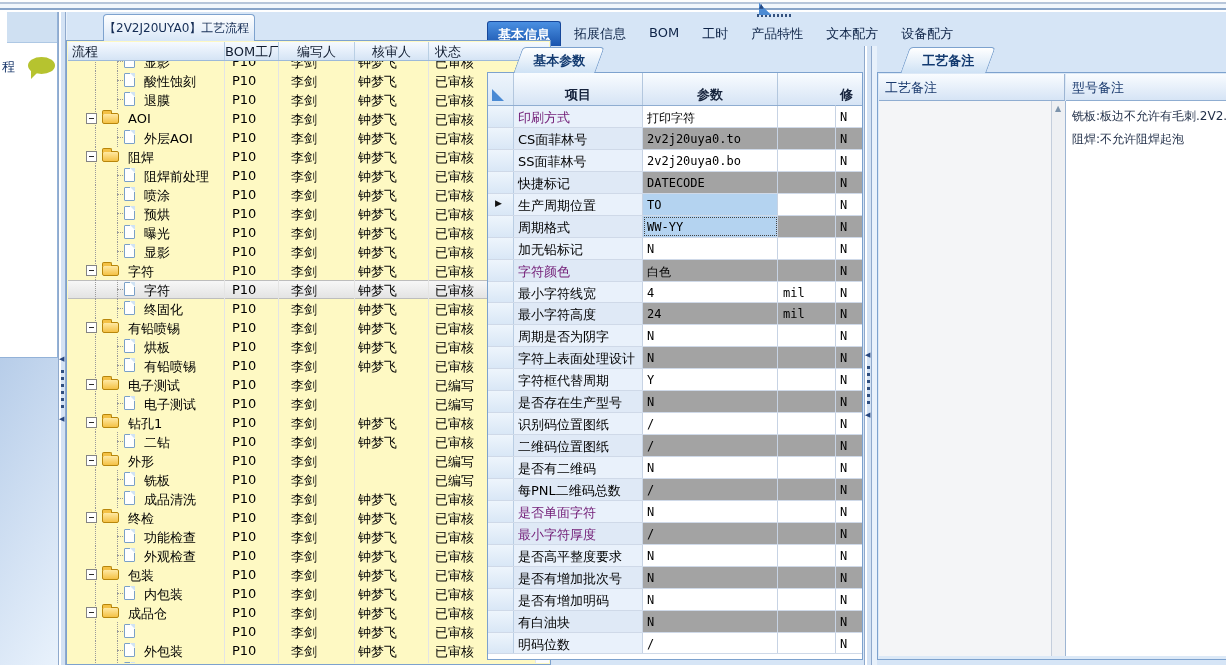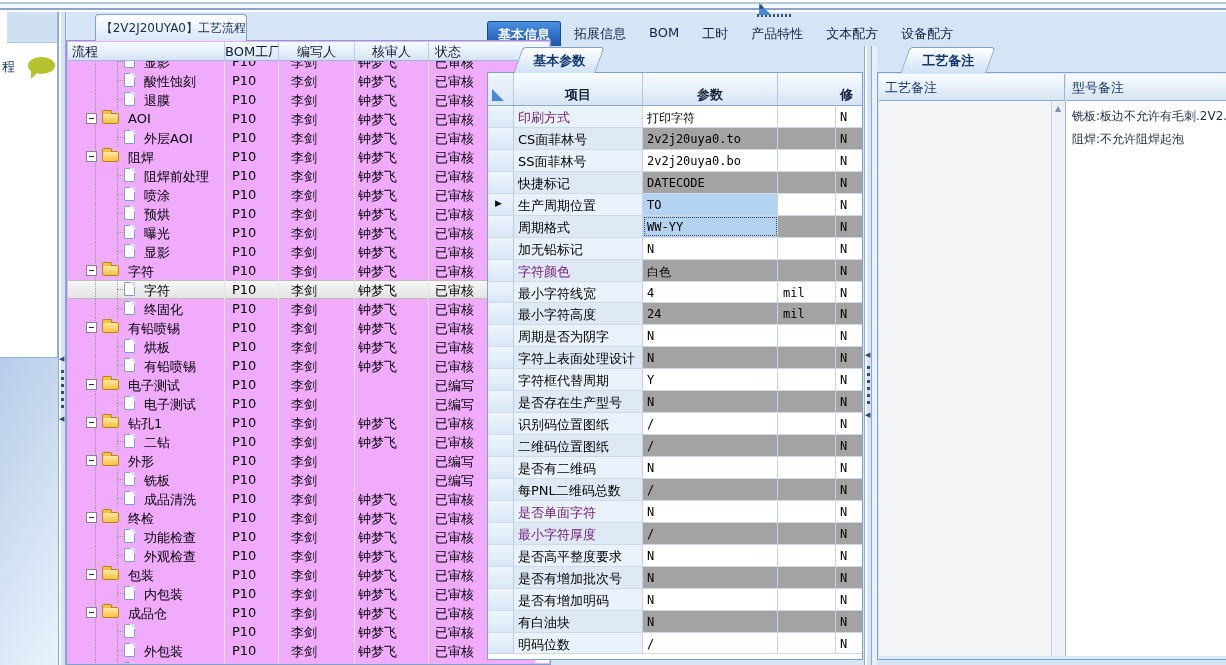--- a/index.html
+++ b/index.html
@@ -30,26 +30,26 @@
   
   .vsplit{position:absolute;width:9px;
       background:linear-gradient(90deg,#8fa9cc 0,#8fa9cc 1px,#ffffff 1px,#ffffff 3px,#d3e2f4 3px,#d3e2f4 7px,#8fa9cc 7px,#8fa9cc 8px,#e8f1fb 8px);}
   .vsplit-l{left:58px;top:12px;height:653px;}
   .vsplit-r{left:864px;top:46px;width:13px;height:619px;}
   .vsplit .va{position:absolute;left:1px;font-size:7px;line-height:7px;color:#27477f;}
   .vsplit .vdots{position:absolute;left:3px;width:3px;height:42px;
       background:repeating-linear-gradient(#2f4f80 0,#2f4f80 3px,transparent 3px,transparent 7px);}
 
   
-  .ttab{position:absolute;left:95px;top:14px;width:152px;height:27px;
+  .ttab{position:absolute;left:103px;top:14px;width:152px;height:27px;
       background:linear-gradient(#ffffff,#d7e6f7);border:1px solid #7da2ce;border-bottom:none;
-      border-radius:4px 4px 0 0;z-index:3;text-align:right;padding-top:5px;
+      border-radius:4px 4px 0 0;z-index:3;text-align:left;padding-top:5px;
       font-size:12px;color:#152d55;white-space:nowrap;overflow:hidden;}
   .treewin{position:absolute;left:66px;top:40px;width:485px;height:625px;
-      background:#f0abfc;border:1px solid #7da2ce;overflow:hidden;z-index:2;padding-left:32px;}
+      background:#fef9c3;border:1px solid #7da2ce;overflow:hidden;z-index:2;padding-left:32px;}
   .thead{position:absolute;left:1px;top:1px;right:1px;height:19px;display:flex;
       background:linear-gradient(#f6faff,#d5e4f5);border-bottom:1px solid #9db9d9;
       font-size:13px;color:#101c30;}
   .th{flex:none;border-right:1px solid #b9cfe4;overflow:hidden;white-space:nowrap;padding-top:1px;}
   .th-flow{width:157px;padding-left:4px;}
   .th-fac{width:54px;text-align:center;}
   .th-wri{width:76px;text-align:center;}
   .th-rev{width:74px;text-align:center;}
   .th-sta{flex:1;border-right:none;padding-left:6px;}
   .scrollup{position:absolute;right:4px;top:5px;font-size:9px;line-height:9px;color:#24477e;z-index:4;}

